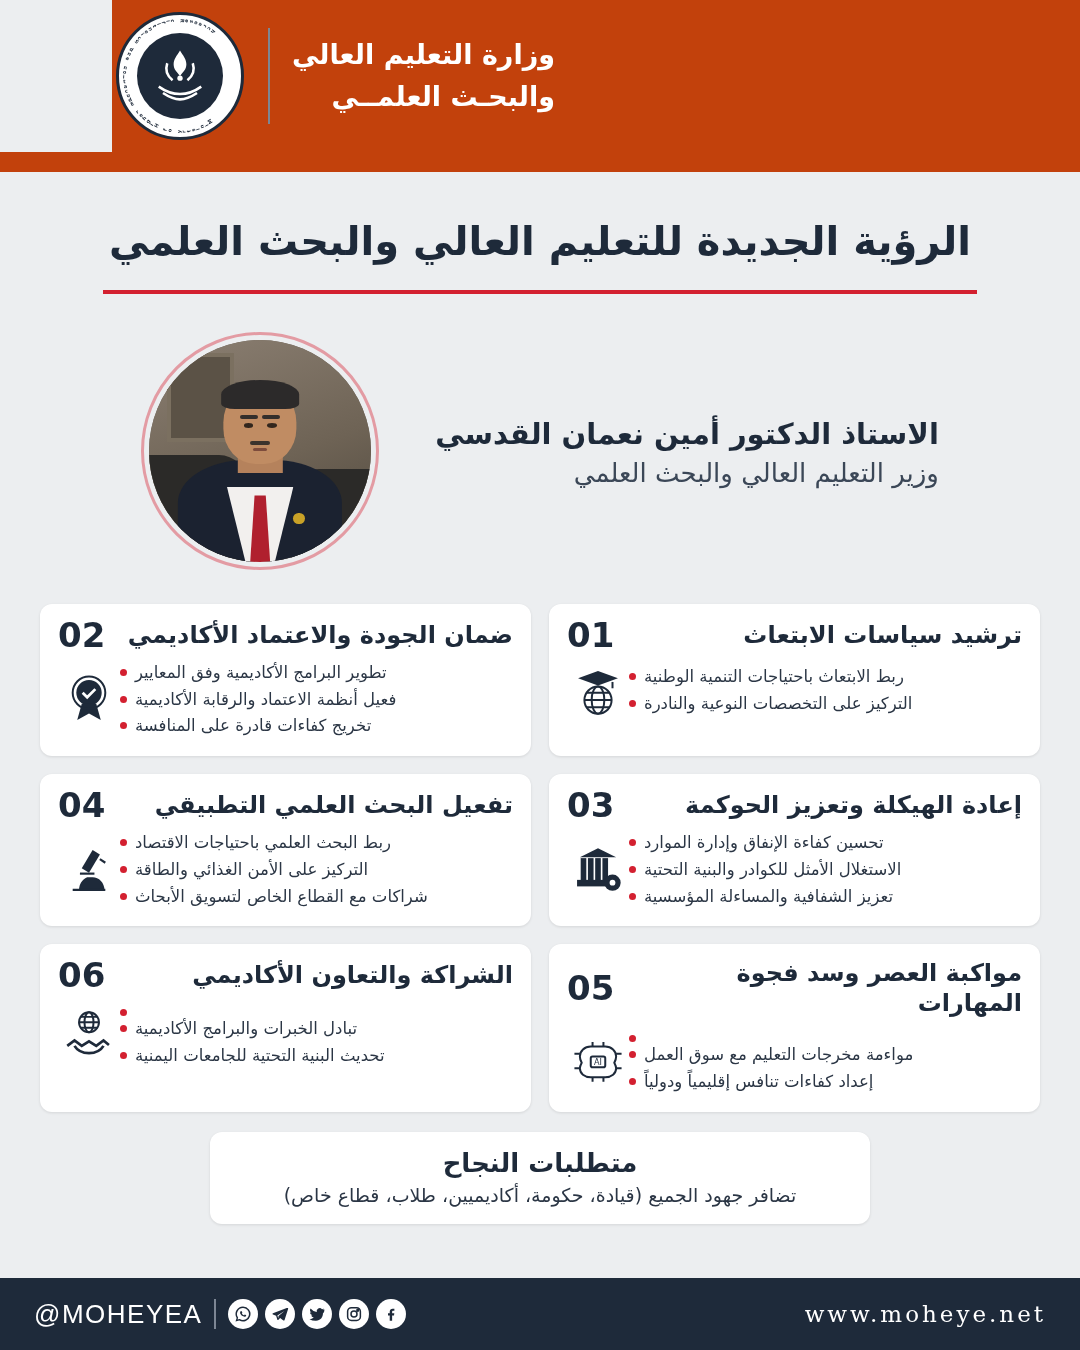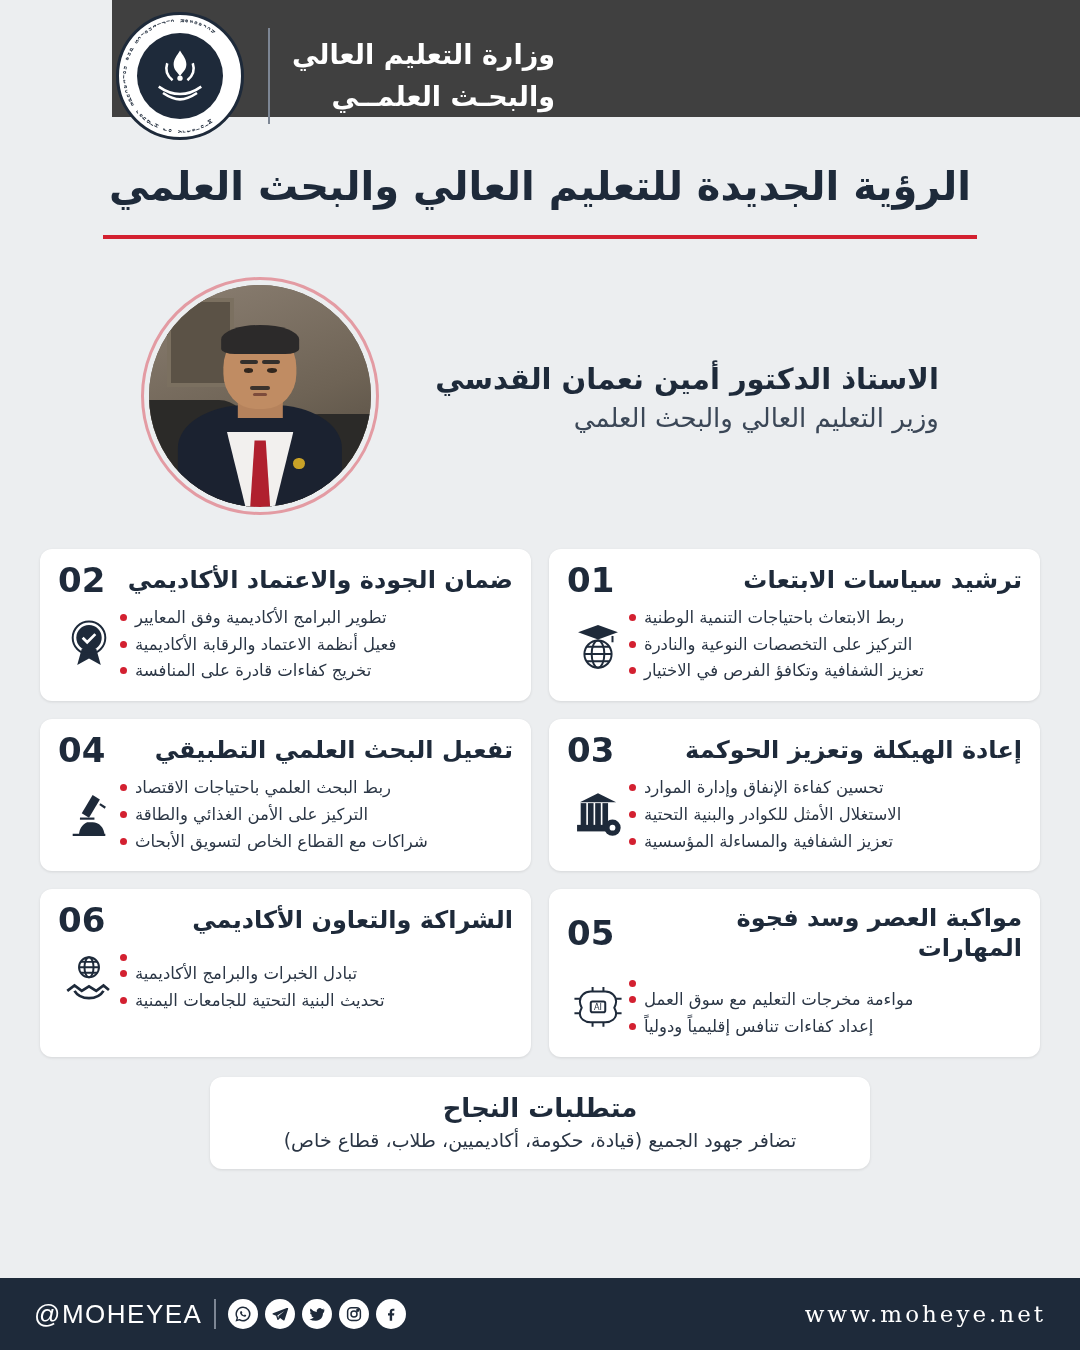--- a/index.html
+++ b/index.html
@@ -6,22 +6,22 @@
   body {
     width:1080px; height:1350px;
     background:#eceef0;
     font-family:"DejaVu Sans", sans-serif;
     overflow:hidden;
     position:relative;
   }
 
   
   .header {
-    height:117px;
-    background:#404040;
+    height:172px;
+    background:#c2410c;
     display:flex;
     align-items:center;
     position:relative;
   }
   .header-white-block {
     position:absolute;
     left:0; top:0;
     width:112px; height:152px;
     background:#eceef0;
   }
@@ -418,24 +418,20 @@
     <div class="card-body">
       <div class="bullets">
         <div class="bullet">
             <span class="btext">ربط الابتعاث باحتياجات التنمية الوطنية</span>
             <span class="dot"></span>
           </div>
         <div class="bullet">
             <span class="btext">التركيز على التخصصات النوعية والنادرة</span>
             <span class="dot"></span>
           </div>
-        <div class="bullet">
-            <span class="btext">تعزيز الشفافية وتكافؤ الفرص في الاختيار</span>
-            <span class="dot"></span>
-          </div>
       </div>
       <div class="card-icon">
         <svg viewBox="0 0 64 64" fill="none" stroke="#1e2a3a" stroke-width="2.2">
           <path d="M10 18 32 10l22 8-22 8-22-8z" fill="#1e2a3a" stroke="none"></path>
           <path d="M48 22v7" stroke="#1e2a3a"></path>
           <circle cx="32" cy="42" r="15"></circle>
           <ellipse cx="32" cy="42" rx="7" ry="15"></ellipse>
           <path d="M17 42h30M19.5 34h25M19.5 50h25"></path>
         </svg>
       </div>

